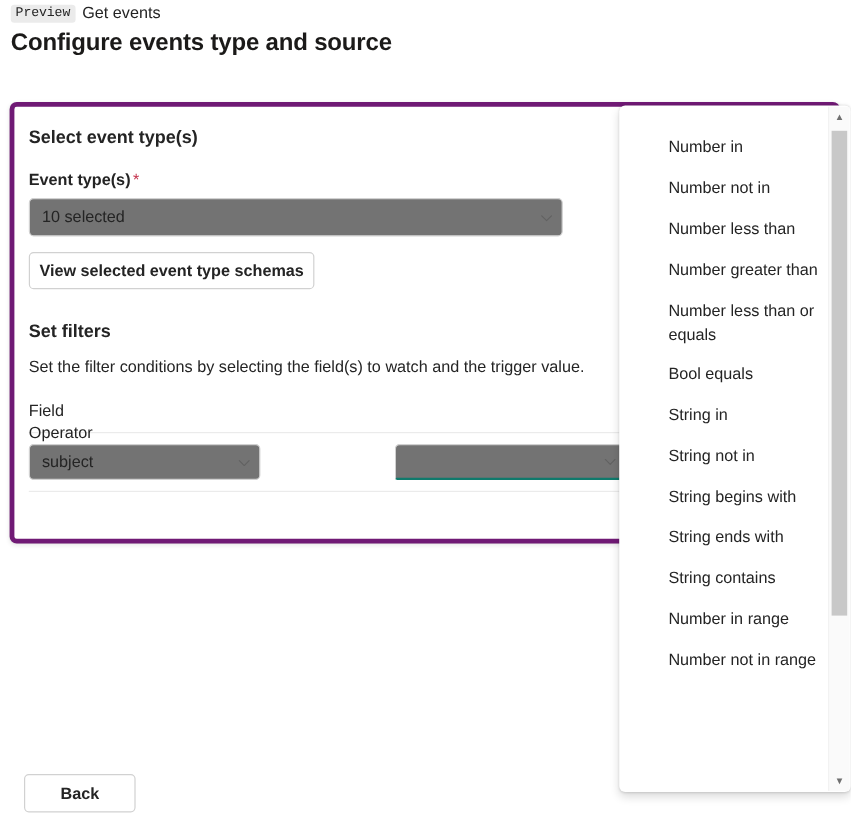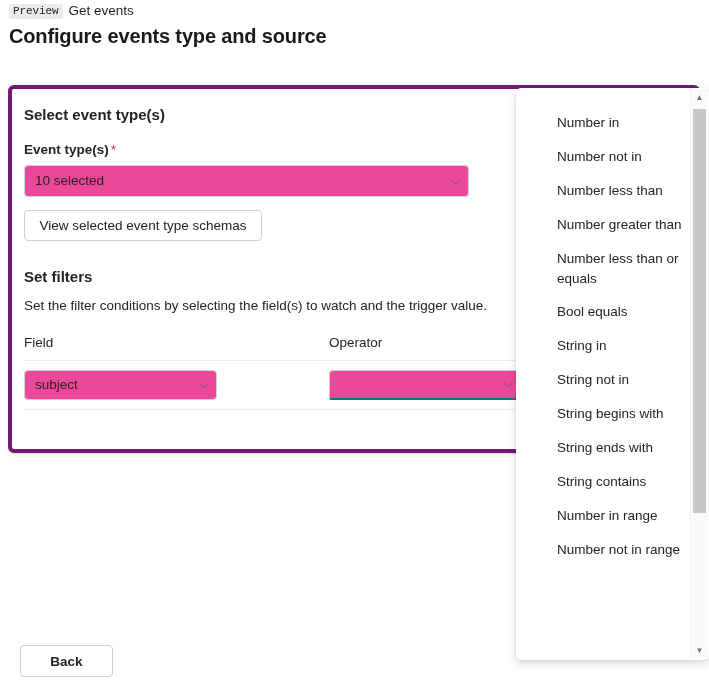--- a/index.html
+++ b/index.html
@@ -89,21 +89,21 @@
   #required-asterisk {
     color: #c4314b;
     font-weight: 400;
     margin-left: 2px;
   }
 
   
   .combobox {
     position: absolute;
     box-sizing: border-box;
-    background: #ec4899;
+    background: #737373;
     border: 1px solid #d1d1d1;
     border-radius: 4px;
     display: flex;
     align-items: center;
     cursor: pointer;
   }
   .combobox .cb-value {
     flex: 1;
     font-size: 13.5px;
     color: #242424;
@@ -132,21 +132,21 @@
     left: 12px;
     top: 121px;
     width: 238px;
     height: 31px;
     box-sizing: border-box;
     background: #ffffff;
     border: 1px solid #d1d1d1;
     border-radius: 4px;
     font-family: "Liberation Sans", sans-serif;
     font-size: 13.5px;
-    font-weight: 400;
+    font-weight: 700;
     color: #242424;
     cursor: pointer;
     padding: 0;
   }
 
   #set-filters-description {
     position: absolute;
     left: 12px;
     top: 208px;
     font-size: 13.5px;
@@ -160,20 +160,21 @@
     position: absolute;
     left: 12px;
     top: 245px;
     width: 668px;
   }
   #filters-header-row {
     display: flex;
     height: 26px;
     align-items: flex-start;
     border-bottom: 1px solid #ebebeb;
+    flex-direction: column;
   }
   .col-field { width: 305px; }
   .col-operator { width: 305px; }
   .column-header {
     font-size: 13.5px;
     color: #242424;
     line-height: 18px;
   }
   #filters-data-row {
     display: flex;

